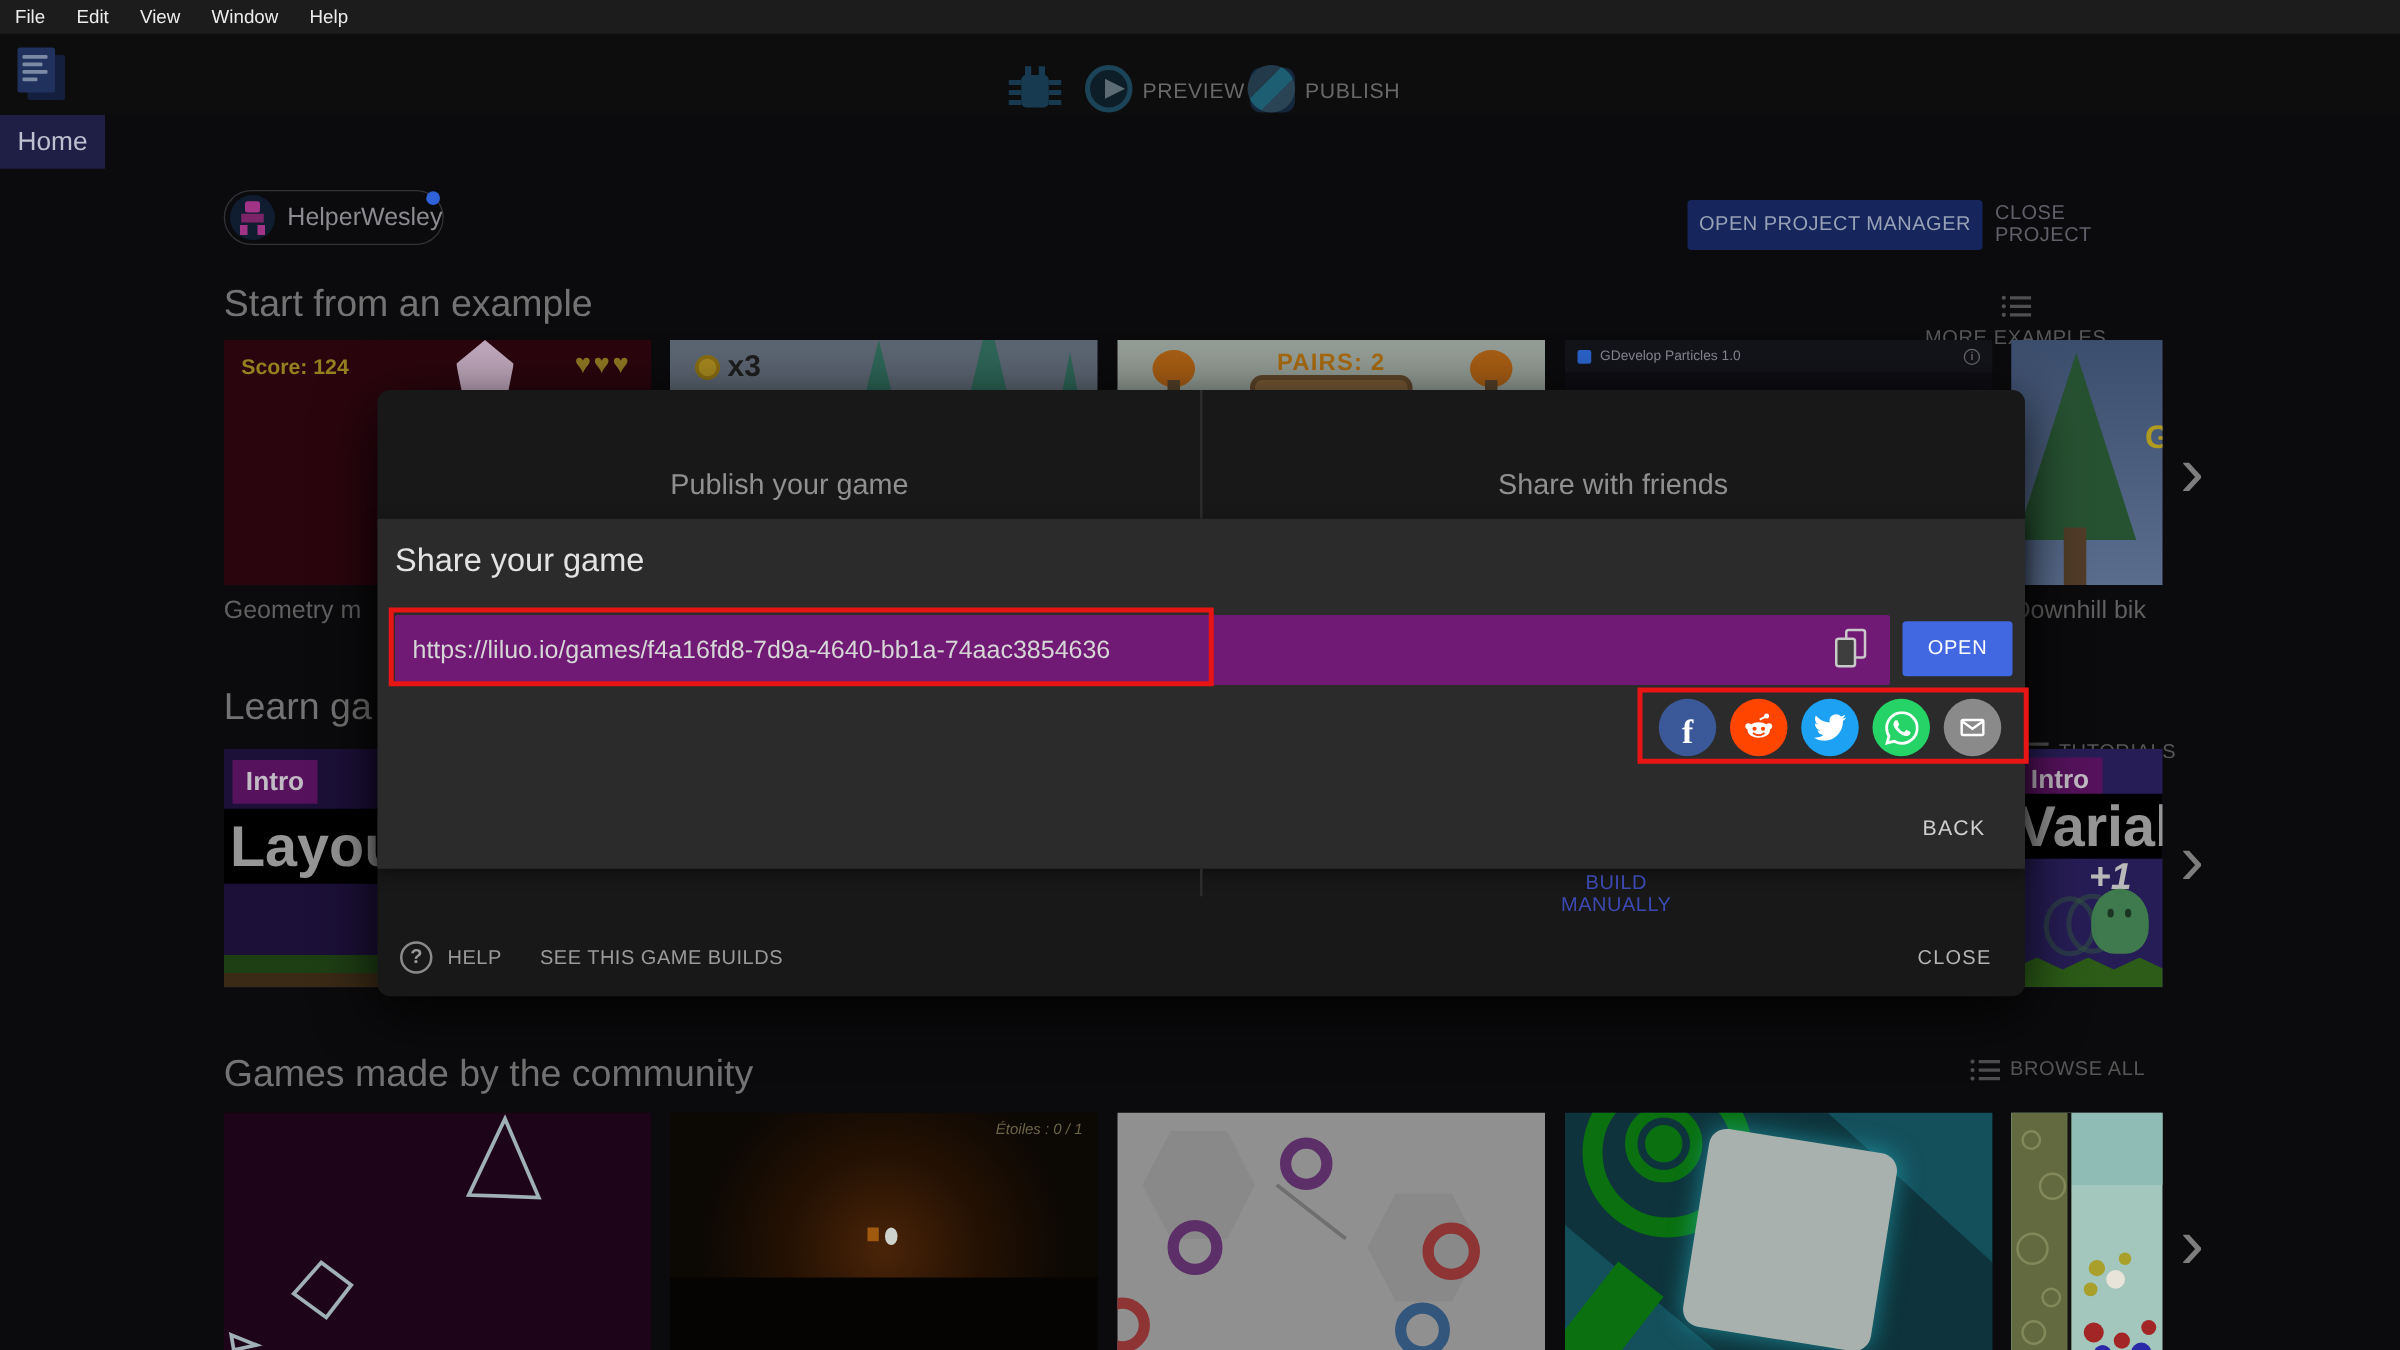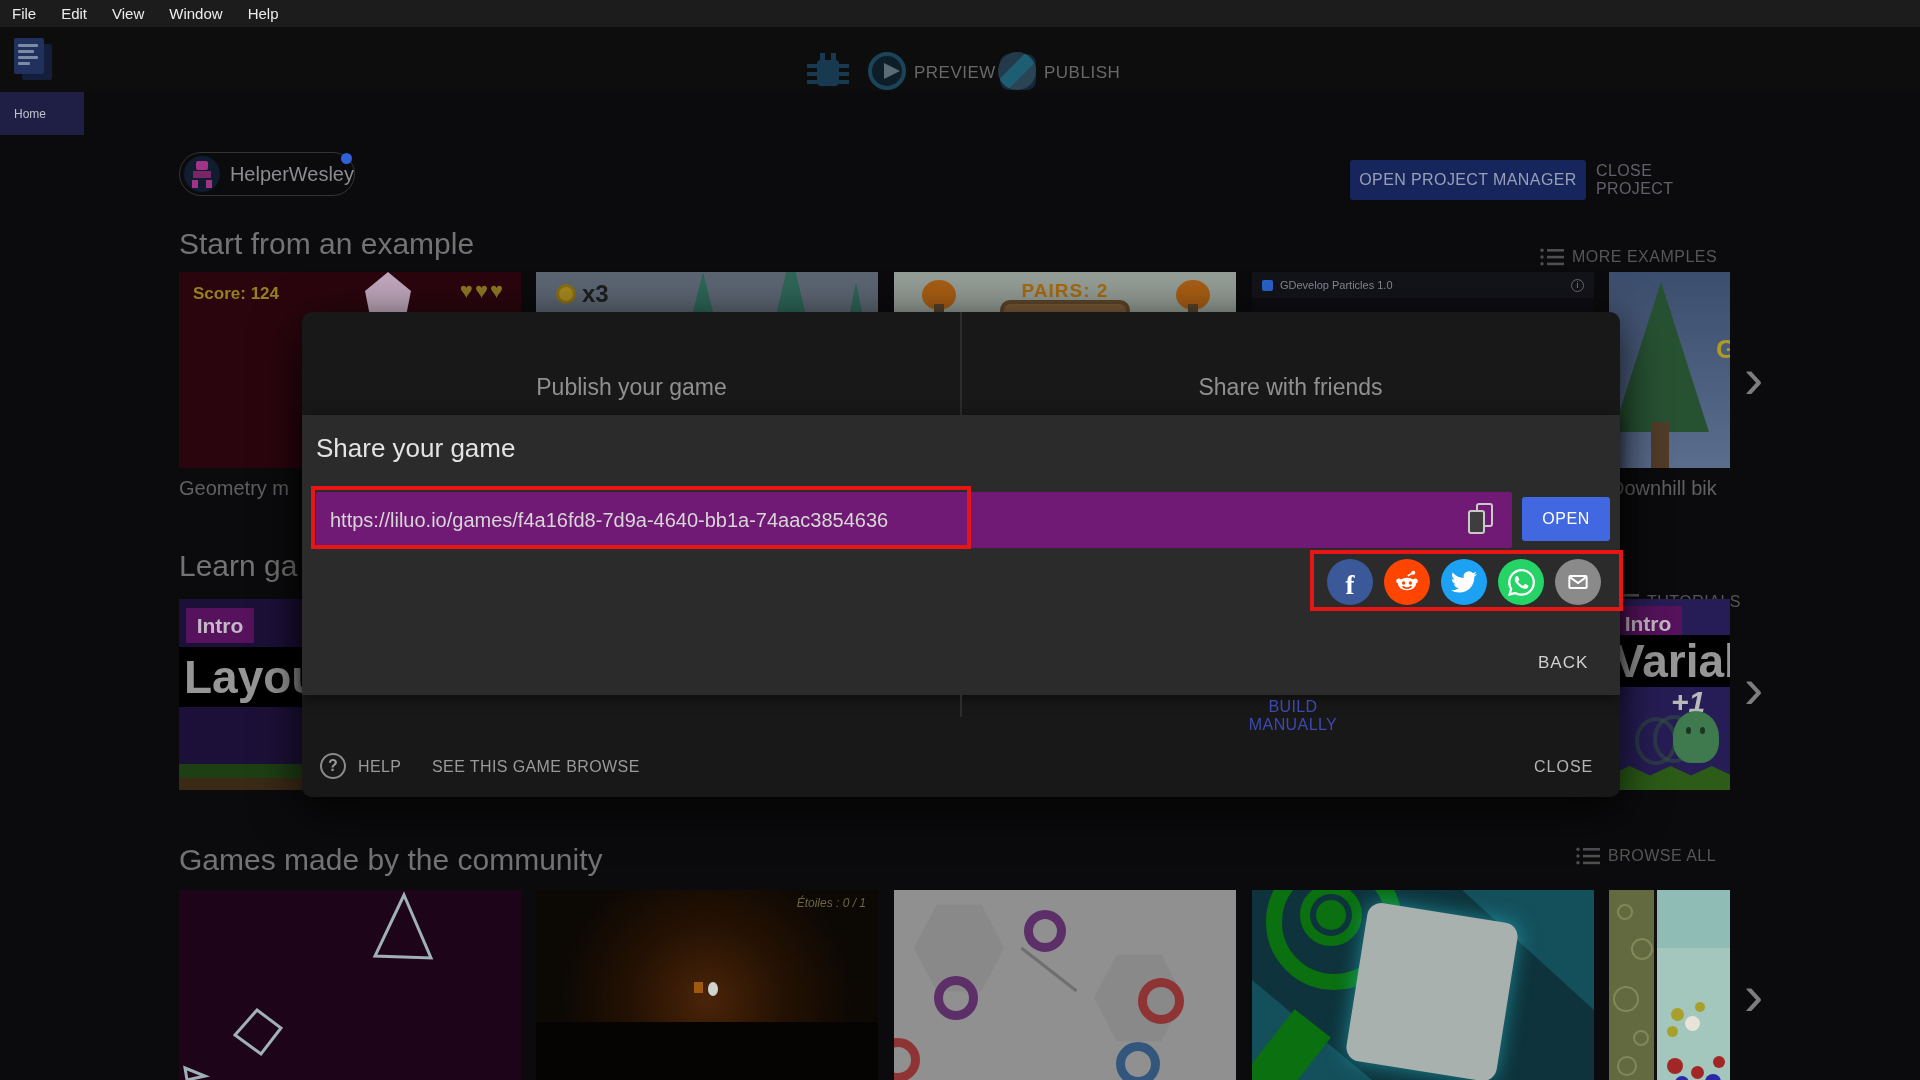--- a/index.html
+++ b/index.html
@@ -30,21 +30,21 @@
   .playcirc { position:absolute; width:38px; height:38px; border-radius:50%; background:#0e1e28; border:4px solid #1c4458; }
   .playcirc .tri { position:absolute; left:12px; top:7px; width:0; height:0;
                    border-left:16px solid #5d6b74; border-top:8px solid transparent; border-bottom:8px solid transparent; }
   .pubsq { position:absolute; width:36px; height:36px; border-radius:9px; background:#14273c; }
   .pubglobe { position:absolute; width:38px; height:38px; border-radius:50%;
               background:linear-gradient(135deg,#223a4a 38%, #1d5e72 38% 62%, #2a4456 62%); }
 
   
   #home-tab { position:absolute; left:0; top:92px; width:84px; height:43px; background:#1f1f46;
               display:flex; align-items:center; padding-left:14px; }
-  #home-tab span { color:#bfc0cf; font-size:12px; }
+  #home-tab span { color:#bfc0cf; font-size:21px; }
 
   
   #user-chip { position:absolute; left:179px; top:152px; width:176px; height:44px; border:1px solid #333338;
                border-radius:22px; display:flex; align-items:center; }
   #avatar { position:relative; width:36px; height:36px; margin-left:4px; border-radius:50%; background:#101c30; overflow:hidden; }
   #avatar .r1 { position:absolute; left:12px; top:5px; width:12px; height:9px; background:#a23488; border-radius:2px; }
   #avatar .r2 { position:absolute; left:9px; top:15px; width:18px; height:7px; background:#7c2468; }
   #avatar .r3 { position:absolute; left:8px; top:24px; width:6px; height:8px; background:#a23488; }
   #avatar .r4 { position:absolute; left:22px; top:24px; width:6px; height:8px; background:#a23488; }
   #user-chip .uname { color:#8b8b90; font-size:20px; margin-left:10px; }
@@ -233,21 +233,21 @@
         <div class="r3"></div>
         <div class="r4"></div>
     </div>
     <span class="uname">HelperWesley</span>
   </div>
   <div id="chip-badge"></div>
   <div id="btn-opm">OPEN PROJECT MANAGER</div>
   <div id="btn-cp">CLOSE PROJECT</div>
 
   <div class="sec-title" style="left:179px; top:227px;">Start from an example</div>
-  <div class="sec-action" style="left:1540px; top:248px;">
+  <div class="sec-action" style="left:1540px; top:236px;flex-direction:column;">
     <svg class="list-icon" viewBox="0 0 24 18">
       <circle cx="2" cy="2.2" r="1.7" fill="#4f4f4f"></circle>
         <circle cx="2" cy="9" r="1.7" fill="#4f4f4f"></circle>
         <circle cx="2" cy="15.8" r="1.7" fill="#4f4f4f"></circle>
       <rect x="7" y="1" width="17" height="2.6" fill="#4f4f4f"></rect>
         <rect x="7" y="7.8" width="17" height="2.6" fill="#4f4f4f"></rect>
         <rect x="7" y="14.6" width="17" height="2.6" fill="#4f4f4f"></rect>
     </svg>
     <span>MORE EXAMPLES</span>
   </div>
@@ -456,20 +456,20 @@
         </div>
       </div>
 
       <div id="back-btn">BACK</div>
     </div>
 
     <div id="divider2"></div>
     <div id="build-manually">BUILD MANUALLY</div>
     <div id="help-icon">?</div>
     <div id="help-label">HELP</div>
-    <div id="see-builds">SEE THIS GAME BROWSE</div>
+    <div id="see-builds">SEE THIS GAME BUILDS</div>
     <div id="close-btn">CLOSE</div>
   </div>
 
   <div class="redbox" style="left:311px; top:486px; width:660px; height:63px;"></div>
   <div class="redbox" style="left:1310px; top:550px; width:313px; height:61px;"></div>
 
 </div>
 
 </body></html>

